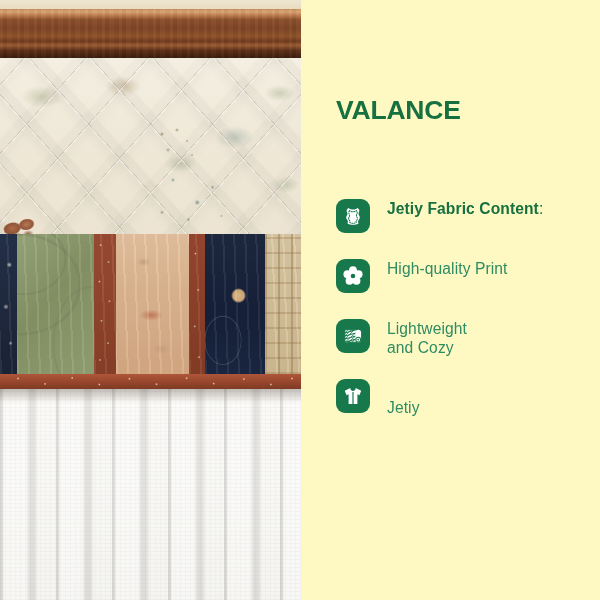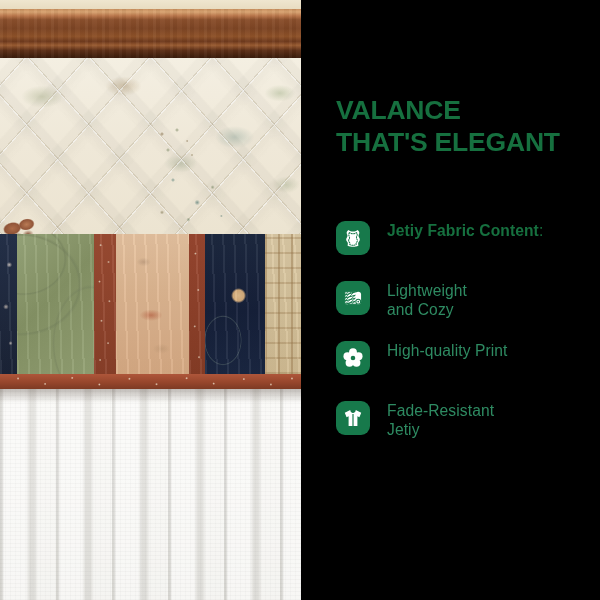--- a/index.html
+++ b/index.html
@@ -222,35 +222,35 @@
   }
   .curtain:after{
     content:"";position:absolute;left:0;top:0;width:100%;height:14px;
     background:linear-gradient(180deg, rgba(60,45,35,.30), transparent);
   }
 
   
   .panel{
     position:absolute; left:301px; top:0;
     width:299px; height:600px;
-    background:#000000;
+    background:#fef9c3;
   }
   .headline{
     position:absolute; left:35px; top:95px; width:250px;
     font-size:26.5px;
     font-weight:bold;
     line-height:1.19;
     letter-spacing:-0.2px;
     color:#16703f;
     text-transform:uppercase;
   }
   .headline div{ white-space:nowrap; }
 
   .features{
-    position:absolute; left:35px; top:220px;
+    position:absolute; left:35px; top:198px;
     width:258px;
     display:flex; flex-direction:column;
   }
   .feature{
     display:flex; align-items:flex-start;
     height:60px;
   }
   .ficon{
     flex:0 0 auto;
     width:34px; height:34px;
@@ -297,21 +297,20 @@
     </div>
 
     <div class="binding"></div>
     <div class="curtain"></div>
   </div>
 
   <div class="panel">
 
     <div class="headline">
       <div>VALANCE</div>
-      <div>THAT'S ELEGANT</div>
     </div>
 
     <div class="features">
 
       <div class="feature">
         <span class="ficon">
           <svg width="22" height="22" viewBox="0 0 24 24">
             <path d="M7 3.2 C5.2 4.6 4.6 6.2 5.4 7.6 C6.2 9 6.2 10.4 5.2 11.6
                      C4.2 12.8 4.4 14.6 5.6 16 C6.6 17.2 6.6 18.6 6 20.2
                      C8 21.4 10 21.6 12 21.6 C14 21.6 16 21.4 18 20.2
@@ -327,68 +326,68 @@
           </svg>
         </span>
         <span class="ftext">
           <b>Jetiy Fabric Content</b><span class="sep">:</span><br>
         </span>
       </div>
 
       <div class="feature">
         <span class="ficon">
           <svg width="22" height="22" viewBox="0 0 24 24">
+            <g fill="#ffffff">
+              <circle cx="12" cy="5.6" r="4.3"></circle>
+              <circle cx="18.1" cy="10" r="4.3"></circle>
+              <circle cx="15.8" cy="17.2" r="4.3"></circle>
+              <circle cx="8.2" cy="17.2" r="4.3"></circle>
+              <circle cx="5.9" cy="10" r="4.3"></circle>
+              <circle cx="12" cy="12" r="5.4"></circle>
+            </g>
+            <circle cx="12" cy="12" r="2.5" fill="#17794b"></circle>
+          </svg>
+        </span>
+        <span class="ftext">
+          <span>High-quality Print</span>
+        </span>
+      </div>
+
+      <div class="feature">
+        <span class="ficon">
+          <svg width="22" height="22" viewBox="0 0 24 24">
             <path d="M3.2 5.2 H15.4 V18.8 H3.2 Z" fill="#ffffff"></path>
             <path d="M3.2 5.2 L15.4 5.2 M3.2 8.6 L15.4 5.2 M3.2 12 L15.4 8.6
                      M3.2 15.4 L15.4 12 M3.2 18.8 L15.4 15.4 M6.6 18.8 L15.4 18.8
                      M10 18.8 L15.4 18.8" stroke="#17794b" stroke-width="1.15" fill="none"></path>
             <path d="M3.2 5.2 L3.2 18.8 M6.6 5.2 L3.2 8.6 M10 5.2 L3.2 12
                      M13.4 5.2 L3.2 15.4 M15.4 8.2 L3.2 18.8 M15.4 11.6 L6.8 18.8
                      M15.4 15 L10.2 18.8" stroke="#17794b" stroke-width="1.0" fill="none" opacity=".85"></path>
             <rect x="14.6" y="5.2" width="6.2" height="13.6" rx="3.1" fill="#ffffff"></rect>
             <circle cx="17.7" cy="16" r="2.6" fill="#ffffff" stroke="#17794b" stroke-width="1.1"></circle>
             <circle cx="17.7" cy="16" r=".9" fill="#17794b"></circle>
           </svg>
         </span>
         <span class="ftext">
           <span>Lightweight</span><br>
           <span>and Cozy</span>
         </span>
       </div>
 
-      <div class="feature">
-        <span class="ficon">
-          <svg width="22" height="22" viewBox="0 0 24 24">
-            <g fill="#ffffff">
-              <circle cx="12" cy="5.6" r="4.3"></circle>
-              <circle cx="18.1" cy="10" r="4.3"></circle>
-              <circle cx="15.8" cy="17.2" r="4.3"></circle>
-              <circle cx="8.2" cy="17.2" r="4.3"></circle>
-              <circle cx="5.9" cy="10" r="4.3"></circle>
-              <circle cx="12" cy="12" r="5.4"></circle>
-            </g>
-            <circle cx="12" cy="12" r="2.5" fill="#17794b"></circle>
-          </svg>
-        </span>
-        <span class="ftext">
-          <span>High-quality Print</span>
-        </span>
-      </div>
-
 
       <div class="feature">
         <span class="ficon">
           <svg width="22" height="22" viewBox="0 0 24 24">
             <path d="M9 3.4 L3 6.4 L5 11.2 L7.2 10.2 L7.2 20.6 L16.8 20.6
                      L16.8 10.2 L19 11.2 L21 6.4 L15 3.4
                      C15 5.4 13.7 6.5 12 6.5 C10.3 6.5 9 5.4 9 3.4 Z" fill="#ffffff"></path>
             <path d="M12 20.6 V7.6" stroke="#17794b" stroke-width="1.3"></path>
           </svg>
         </span>
         <span class="ftext">
-          <span>Fade-Resistant</span><br>
+          <br>
           <span>Jetiy</span>
         </span>
       </div>
 
     </div>
   </div>
 </div>
 
 </body></html>

